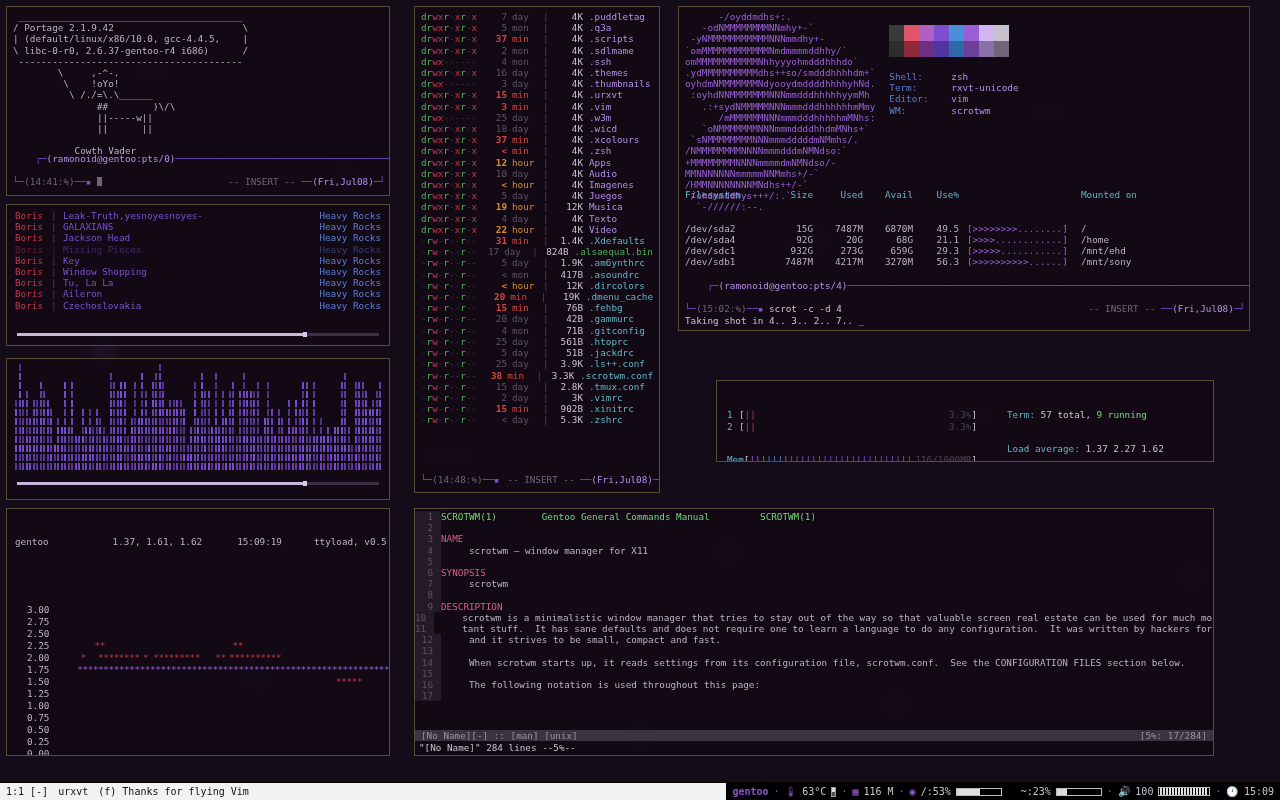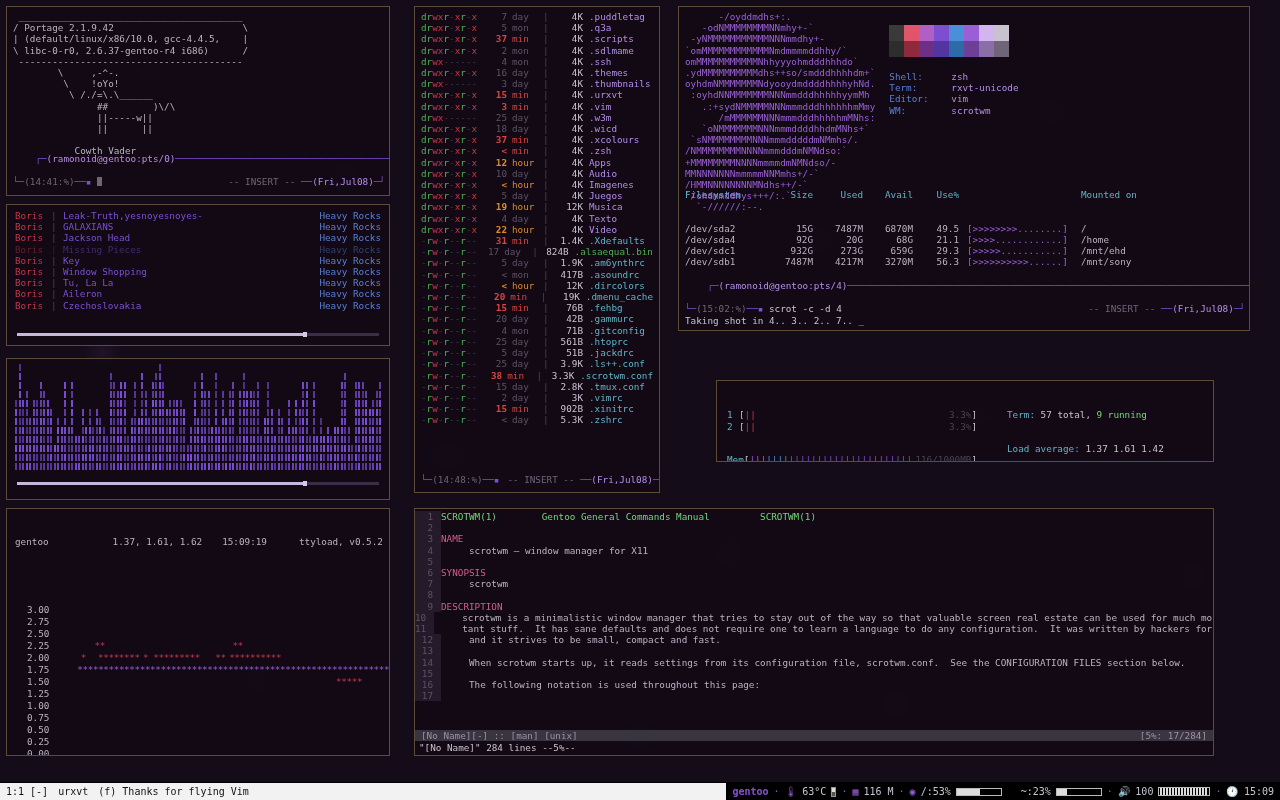--- a/index.html
+++ b/index.html
@@ -947,21 +947,21 @@
     <div id="viz-prog-fill" style="height: 3px; background: rgb(201, 182, 221); position: absolute; left: 0px; top: 0px; width: 79%;"></div>
     <div id="viz-prog-knob" style="width: 4px; height: 5px; background: rgb(216, 200, 232); position: absolute; top: -1px; left: 79%;"></div>
   </div>
 </div>
 
 <div class="win" id="w-tty">
   <div class="term" style="padding:5px 8px;">
     <div style="display:flex;color:#b9b2c2">
       <span>gentoo</span>
       <span style="margin-left:64px">1.37, 1.61, 1.62</span>
-      <span style="margin-left:20px">15:09:19</span>
+      <span style="margin-left:35px">15:09:19</span>
       <span style="margin-left:32px">ttyload, v0.5.2</span>
     </div>
     <div style="height:12px"></div>
     <div id="tty-plot" style="position:relative;height:160px;"><div style="position: absolute; left: 12px; top: 0px; color: rgb(185, 178, 194);">3.00</div><div style="position: absolute; left: 12px; top: 12px; color: rgb(185, 178, 194);">2.75</div><div style="position: absolute; left: 12px; top: 24px; color: rgb(185, 178, 194);">2.50</div><div style="position: absolute; left: 12px; top: 36px; color: rgb(185, 178, 194);">2.25</div><div style="position: absolute; left: 12px; top: 48px; color: rgb(185, 178, 194);">2.00</div><div style="position: absolute; left: 12px; top: 60px; color: rgb(185, 178, 194);">1.75</div><div style="position: absolute; left: 12px; top: 72px; color: rgb(185, 178, 194);">1.50</div><div style="position: absolute; left: 12px; top: 84px; color: rgb(185, 178, 194);">1.25</div><div style="position: absolute; left: 12px; top: 96px; color: rgb(185, 178, 194);">1.00</div><div style="position: absolute; left: 12px; top: 108px; color: rgb(185, 178, 194);">0.75</div><div style="position: absolute; left: 12px; top: 120px; color: rgb(185, 178, 194);">0.50</div><div style="position: absolute; left: 12px; top: 132px; color: rgb(185, 178, 194);">0.25</div><div style="position: absolute; left: 12px; top: 144px; color: rgb(185, 178, 194);">0.00</div><div style="position: absolute; top: 36px; left: 79.6px; color: rgb(194, 56, 75); white-space: pre; letter-spacing: -0.4px; font-size: 9.3px;">**</div><div style="position: absolute; top: 36px; left: 217.6px; color: rgb(194, 56, 75); white-space: pre; letter-spacing: -0.4px; font-size: 9.3px;">**</div><div style="position: absolute; top: 48px; left: 65.8px; color: rgb(194, 56, 75); white-space: pre; letter-spacing: -0.4px; font-size: 9.3px;">*</div><div style="position: absolute; top: 48px; left: 83.05px; color: rgb(194, 56, 75); white-space: pre; letter-spacing: -0.4px; font-size: 9.3px;">********</div><div style="position: absolute; top: 48px; left: 127.9px; color: rgb(194, 56, 75); white-space: pre; letter-spacing: -0.4px; font-size: 9.3px;">*</div><div style="position: absolute; top: 48px; left: 138.25px; color: rgb(194, 56, 75); white-space: pre; letter-spacing: -0.4px; font-size: 9.3px;">******</div><div style="position: absolute; top: 48px; left: 169.3px; color: rgb(194, 56, 75); white-space: pre; letter-spacing: -0.4px; font-size: 9.3px;">***</div><div style="position: absolute; top: 48px; left: 200.35px; color: rgb(194, 56, 75); white-space: pre; letter-spacing: -0.4px; font-size: 9.3px;">**</div><div style="position: absolute; top: 48px; left: 214.15px; color: rgb(194, 56, 75); white-space: pre; letter-spacing: -0.4px; font-size: 9.3px;">**********</div><div style="position: absolute; top: 60px; left: 62.35px; color: rgb(154, 95, 214); white-space: pre; letter-spacing: -0.4px; font-size: 9.3px;">****************************************************************************************</div><div style="position: absolute; top: 72px; left: 321.1px; color: rgb(194, 56, 75); white-space: pre; letter-spacing: -0.4px; font-size: 9.3px;">*****</div></div>
     
     
     
     
     
   </div>
@@ -1077,21 +1077,21 @@
       <div id="htop-cpus"><div style="display: flex;"><span class="c-cyan" style="width: 12px;">1</span><span class="c-white">[</span><span style="flex: 1 1 0%; color: rgb(194, 56, 75);">||</span><span class="c-dgrey">3.3%</span><span class="c-white">]</span></div><div style="display: flex;"><span class="c-cyan" style="width: 12px;">2</span><span class="c-white">[</span><span style="flex: 1 1 0%; color: rgb(194, 56, 75);">||</span><span class="c-dgrey">3.3%</span><span class="c-white">]</span></div></div>
       <div style="display:flex">
         <span class="c-cyan">Mem</span><span class="c-white">[</span>
         <span id="mem-bars" style="flex:1;overflow:hidden"><span style="color:#9a5fd6">|</span><span style="color:#9a5fd6">|</span><span style="color:#9a5fd6">|</span><span style="color:#4a8fd8">|</span><span style="color:#4a8fd8">|</span><span style="color:#4a8fd8">|</span><span style="color:#4a8fd8">|</span><span style="color:#7d4fd0">|</span><span style="color:#7d4fd0">|</span><span style="color:#7d4fd0">|</span><span style="color:#7d4fd0">|</span><span style="color:#7d4fd0">|</span><span style="color:#7d4fd0">|</span><span style="color:#7d4fd0">|</span><span style="color:#7d4fd0">|</span><span style="color:#7d4fd0">|</span><span style="color:#7d4fd0">|</span><span style="color:#7d4fd0">|</span><span style="color:#7d4fd0">|</span><span style="color:#7d4fd0">|</span><span style="color:#7d4fd0">|</span><span style="color:#7d4fd0">|</span><span style="color:#7d4fd0">|</span><span style="color:#7d4fd0">|</span><span style="color:#7d4fd0">|</span><span style="color:#7d4fd0">|</span><span style="color:#7d4fd0">|</span><span style="color:#7d4fd0">|</span><span style="color:#7d4fd0">|</span></span>
         <span class="c-dgrey">116/1000MB</span><span class="c-white">]</span>
       </div>
       
     </div>
     <div style="margin-left:30px">
       <div><span class="c-cyan">Term:</span> <span class="c-white">57 total,</span> <span class="c-lgreen">9 running</span></div>
-      <div><span class="c-cyan">Load average:</span> <span class="c-white">1.37 1.61 1.42</span></div>
+      <div><span class="c-cyan">Load average:</span> <span class="c-white">1.37 2.27 1.62</span></div>
       
     </div>
   </div>
 </div>
 
 <div class="win" id="w-man">
   <div id="man-lines" class="term" style="padding-top:2px;"><div class="manline"><span class="mannum">1</span><span class="mantext" style="color: rgb(111, 217, 116);">SCROTWM(1)        Gentoo General Commands Manual         SCROTWM(1)</span></div><div class="manline"><span class="mannum">2</span><span class="mantext" style="color: rgb(185, 178, 194);"></span></div><div class="manline"><span class="mannum">3</span><span class="mantext" style="color: rgb(211, 95, 138);">NAME</span></div><div class="manline"><span class="mannum">4</span><span class="mantext" style="color: rgb(185, 178, 194);">     scrotwm — window manager for X11</span></div><div class="manline"><span class="mannum">5</span><span class="mantext" style="color: rgb(185, 178, 194);"></span></div><div class="manline"><span class="mannum">6</span><span class="mantext" style="color: rgb(211, 95, 138);">SYNOPSIS</span></div><div class="manline"><span class="mannum">7</span><span class="mantext" style="color: rgb(185, 178, 194);">     scrotwm</span></div><div class="manline"><span class="mannum">8</span><span class="mantext" style="color: rgb(185, 178, 194);"></span></div><div class="manline"><span class="mannum">9</span><span class="mantext" style="color: rgb(211, 95, 138);">DESCRIPTION</span></div><div class="manline"><span class="mannum">10</span><span class="mantext" style="color: rgb(185, 178, 194);">     scrotwm is a minimalistic window manager that tries to stay out of the way so that valuable screen real estate can be used for much more impor-</span></div><div class="manline"><span class="mannum">11</span><span class="mantext" style="color: rgb(185, 178, 194);">     tant stuff.  It has sane defaults and does not require one to learn a language to do any configuration.  It was written by hackers for hackers</span></div><div class="manline"><span class="mannum">12</span><span class="mantext" style="color: rgb(185, 178, 194);">     and it strives to be small, compact and fast.</span></div><div class="manline"><span class="mannum">13</span><span class="mantext" style="color: rgb(185, 178, 194);"></span></div><div class="manline"><span class="mannum">14</span><span class="mantext" style="color: rgb(185, 178, 194);">     When scrotwm starts up, it reads settings from its configuration file, scrotwm.conf.  See the CONFIGURATION FILES section below.</span></div><div class="manline"><span class="mannum">15</span><span class="mantext" style="color: rgb(185, 178, 194);"></span></div><div class="manline"><span class="mannum">16</span><span class="mantext" style="color: rgb(185, 178, 194);">     The following notation is used throughout this page:</span></div><div class="manline"><span class="mannum">17</span><span class="mantext" style="color: rgb(185, 178, 194);"></span></div></div>
   <div class="term manstatus" style="position:absolute;left:0;right:0;bottom:14px;">
     <span>[No Name][-] :: [man] [unix]</span>
     <span>[5%: 17/284]</span>

